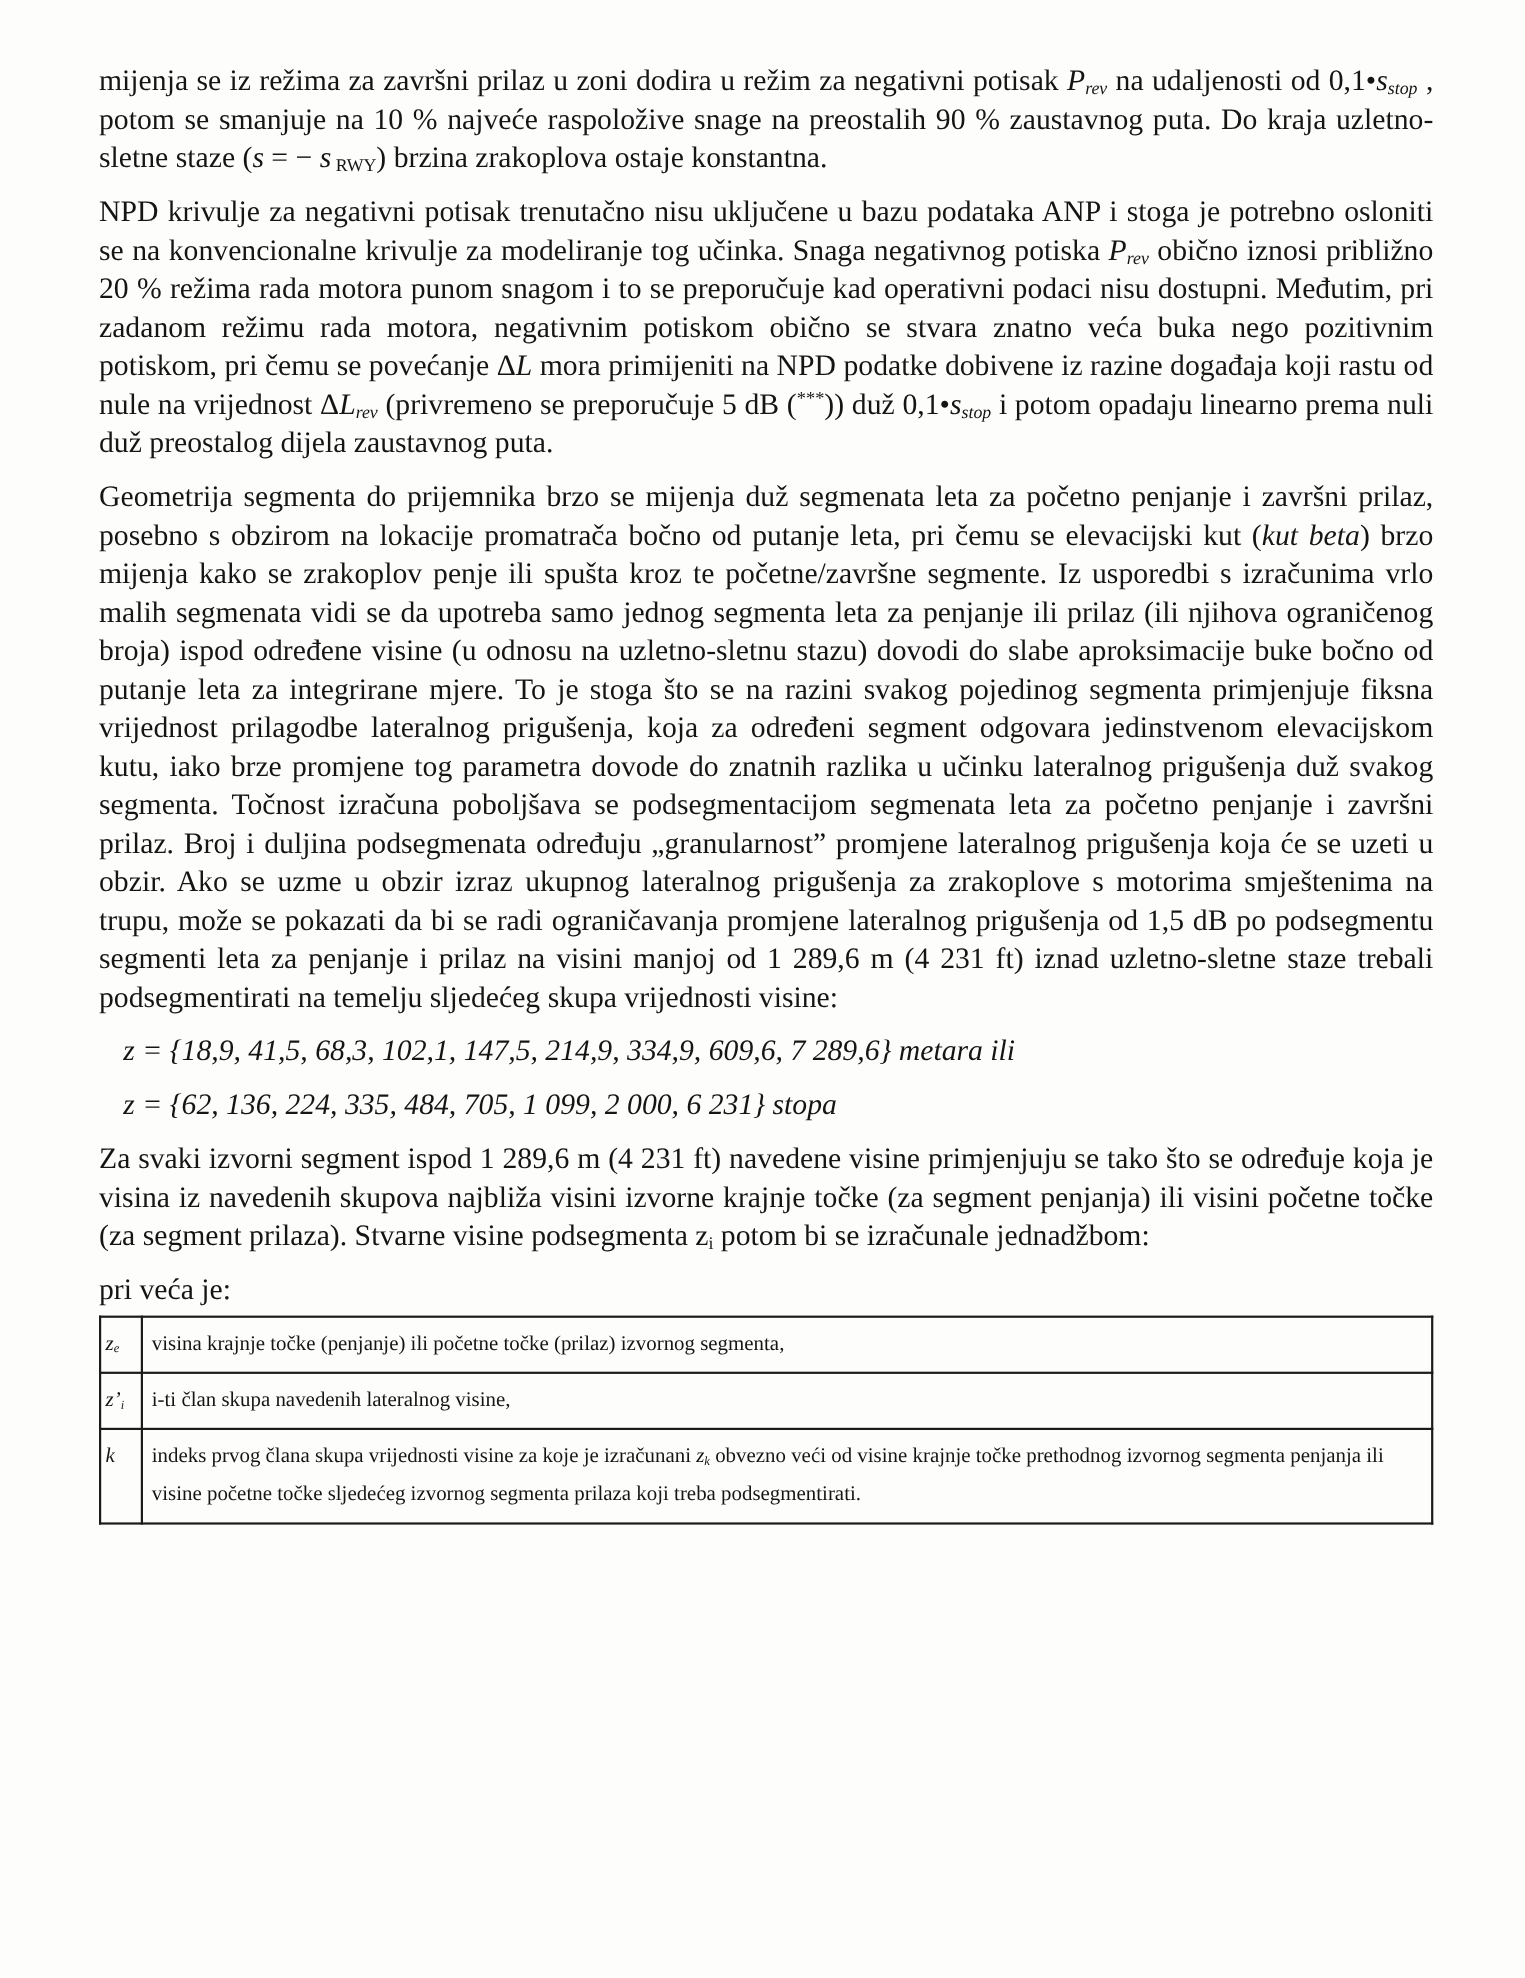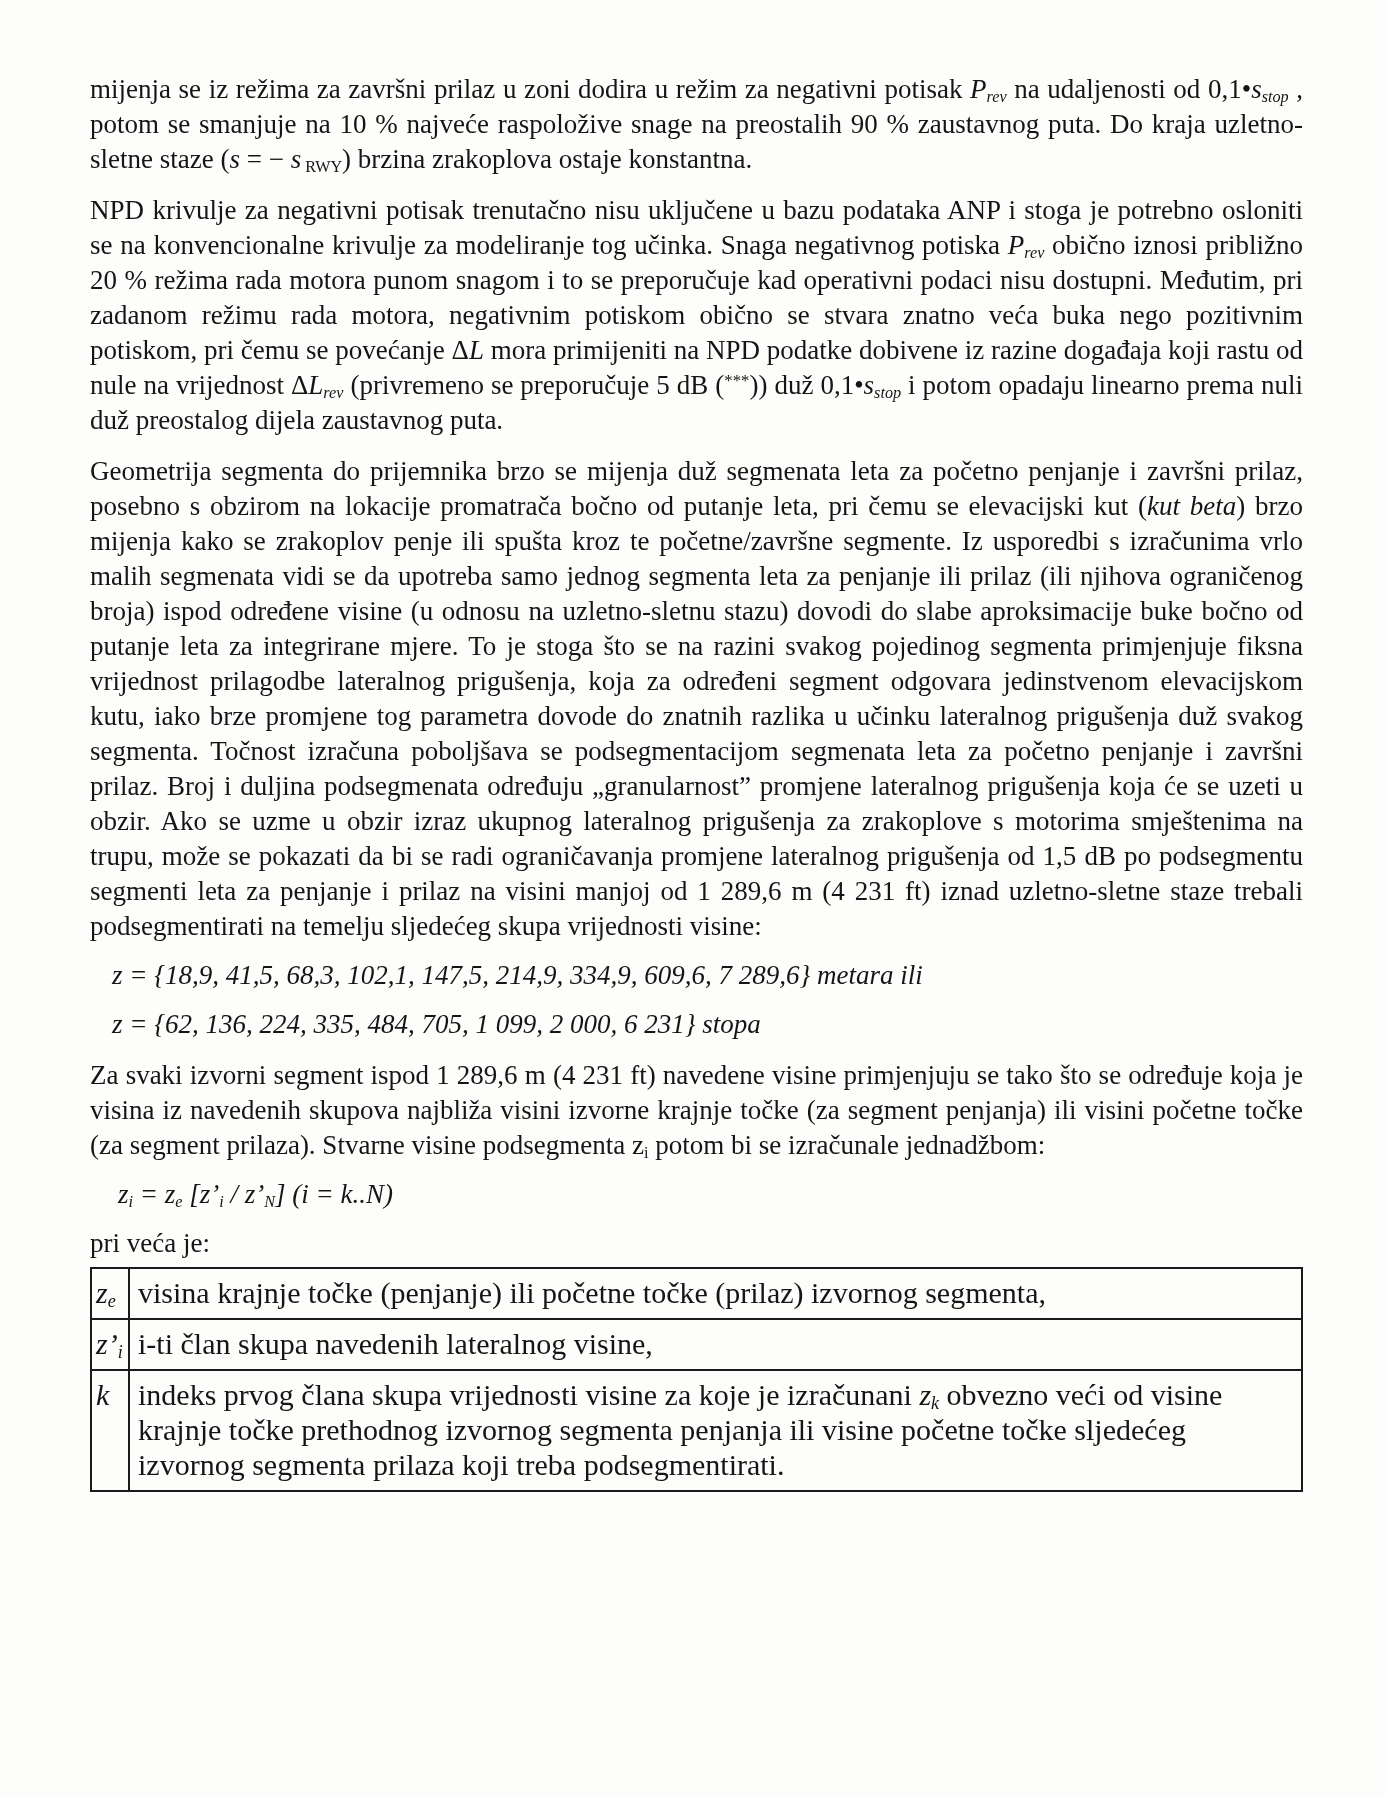--- a/index.html
+++ b/index.html
@@ -15,21 +15,21 @@
     background: #fdfdfb;
     color: #151515;
     font-family: "Liberation Serif", "DejaVu Serif", serif;
     font-size: 27px;
     line-height: 35px;
     padding: 56px 83px 0 90px;
     overflow: hidden;
   }
   .para {
     text-align: justify;
-    margin: 16px 0 14px 0;
+    margin: 0 0 14px 0;
   }
   .heading {
     font-size: 28px;
     font-weight: bold;
     font-style: italic;
     margin: 16px 0 16px 0;
     line-height: 35px;
   }
   .formula {
     font-style: italic;
@@ -41,21 +41,21 @@
     font-style: normal;
     padding-left: 28px;
   }
   .where {
     margin: 10px 0 6px 0;
   }
   .def-table {
     border-collapse: collapse;
     width: 100%;
     table-layout: fixed;
-    font-size: 30px;
+    font-size: 19px;
     line-height: 35px;
     margin-top: 2px;
   }
   .def-table td {
     border: 2px solid #1b1b1b;
     padding: 6px 8px 8px 8px;
     vertical-align: top;
   }
   .def-table td.sym {
     width: 30px;
@@ -81,21 +81,20 @@
 
 
   <p class="para"><span class="r-n">Geometrija segmenta do prijemnika brzo se mijenja duž segmenata leta za početno penjanje i završni prilaz, posebno s obzirom na lokacije promatrača bočno od putanje leta, pri čemu se elevacijski kut (</span><span class="r-i">kut beta</span><span class="r-n">) brzo mijenja kako se zrakoplov penje ili spušta kroz te početne/završne segmente. Iz usporedbi s izračunima vrlo malih segmenata vidi se da upotreba samo jednog segmenta leta za penjanje ili prilaz (ili njihova ograničenog broja) ispod određene visine (u odnosu na uzletno-sletnu stazu) dovodi do slabe aproksimacije buke bočno od putanje leta za integrirane mjere. To je stoga što se na razini svakog pojedinog segmenta primjenjuje fiksna vrijednost prilagodbe lateralnog prigušenja, koja za određeni segment odgovara jedinstvenom elevacijskom kutu, iako brze promjene tog parametra dovode do znatnih razlika u učinku lateralnog prigušenja duž svakog segmenta. Točnost izračuna poboljšava se podsegmentacijom segmenata leta za početno penjanje i završni prilaz. Broj i duljina podsegmenata određuju „granularnost” promjene lateralnog prigušenja koja će se uzeti u obzir. Ako se uzme u obzir izraz ukupnog lateralnog prigušenja za zrakoplove s motorima smještenima na trupu, može se pokazati da bi se radi ograničavanja promjene lateralnog prigušenja od 1,5 dB po podsegmentu segmenti leta za penjanje i prilaz na visini manjoj od 1 289,6 m (4 231 ft) iznad uzletno-sletne staze trebali podsegmentirati na temelju sljedećeg skupa vrijednosti visine:</span></p>
 
   <p class="formula">z = {18,9, 41,5, 68,3, 102,1, 147,5, 214,9, 334,9, 609,6, 7 289,6} metara ili</p>
 
   <p class="formula">z = {62, 136, 224, 335, 484, 705, 1 099, 2 000, 6 231} stopa</p>
 
   <p class="para"><span class="r-n">Za svaki izvorni segment ispod 1 289,6 m (4 231 ft) navedene visine primjenjuju se tako što se određuje koja je visina iz navedenih skupova najbliža visini izvorne krajnje točke (za segment penjanja) ili visini početne točke (za segment prilaza). Stvarne visine podsegmenta z</span><span class="r-sub">i</span><span class="r-n"> potom bi se izračunale jednadžbom:</span></p>
 
-  <p class="formula formula-runs"><span class="r-i">z</span><span class="r-isub">i</span><span class="r-i"> = z</span><span class="r-isub">e</span><span class="r-i"> [z’</span><span class="r-isub">i</span><span class="r-i"> / z’</span><span class="r-isub">N</span><span class="r-i">] (i = k..N)</span></p>
 
   <p class="where">pri veća je:</p>
 
   <table class="def-table">
     <tbody>
       <tr>
         <td class="sym"><span class="r-i">z</span><span class="r-isub">e</span></td>
         <td class="def"><span class="r-n">visina krajnje točke (penjanje) ili početne točke (prilaz) izvornog segmenta,</span></td>
       </tr>
       <tr>

